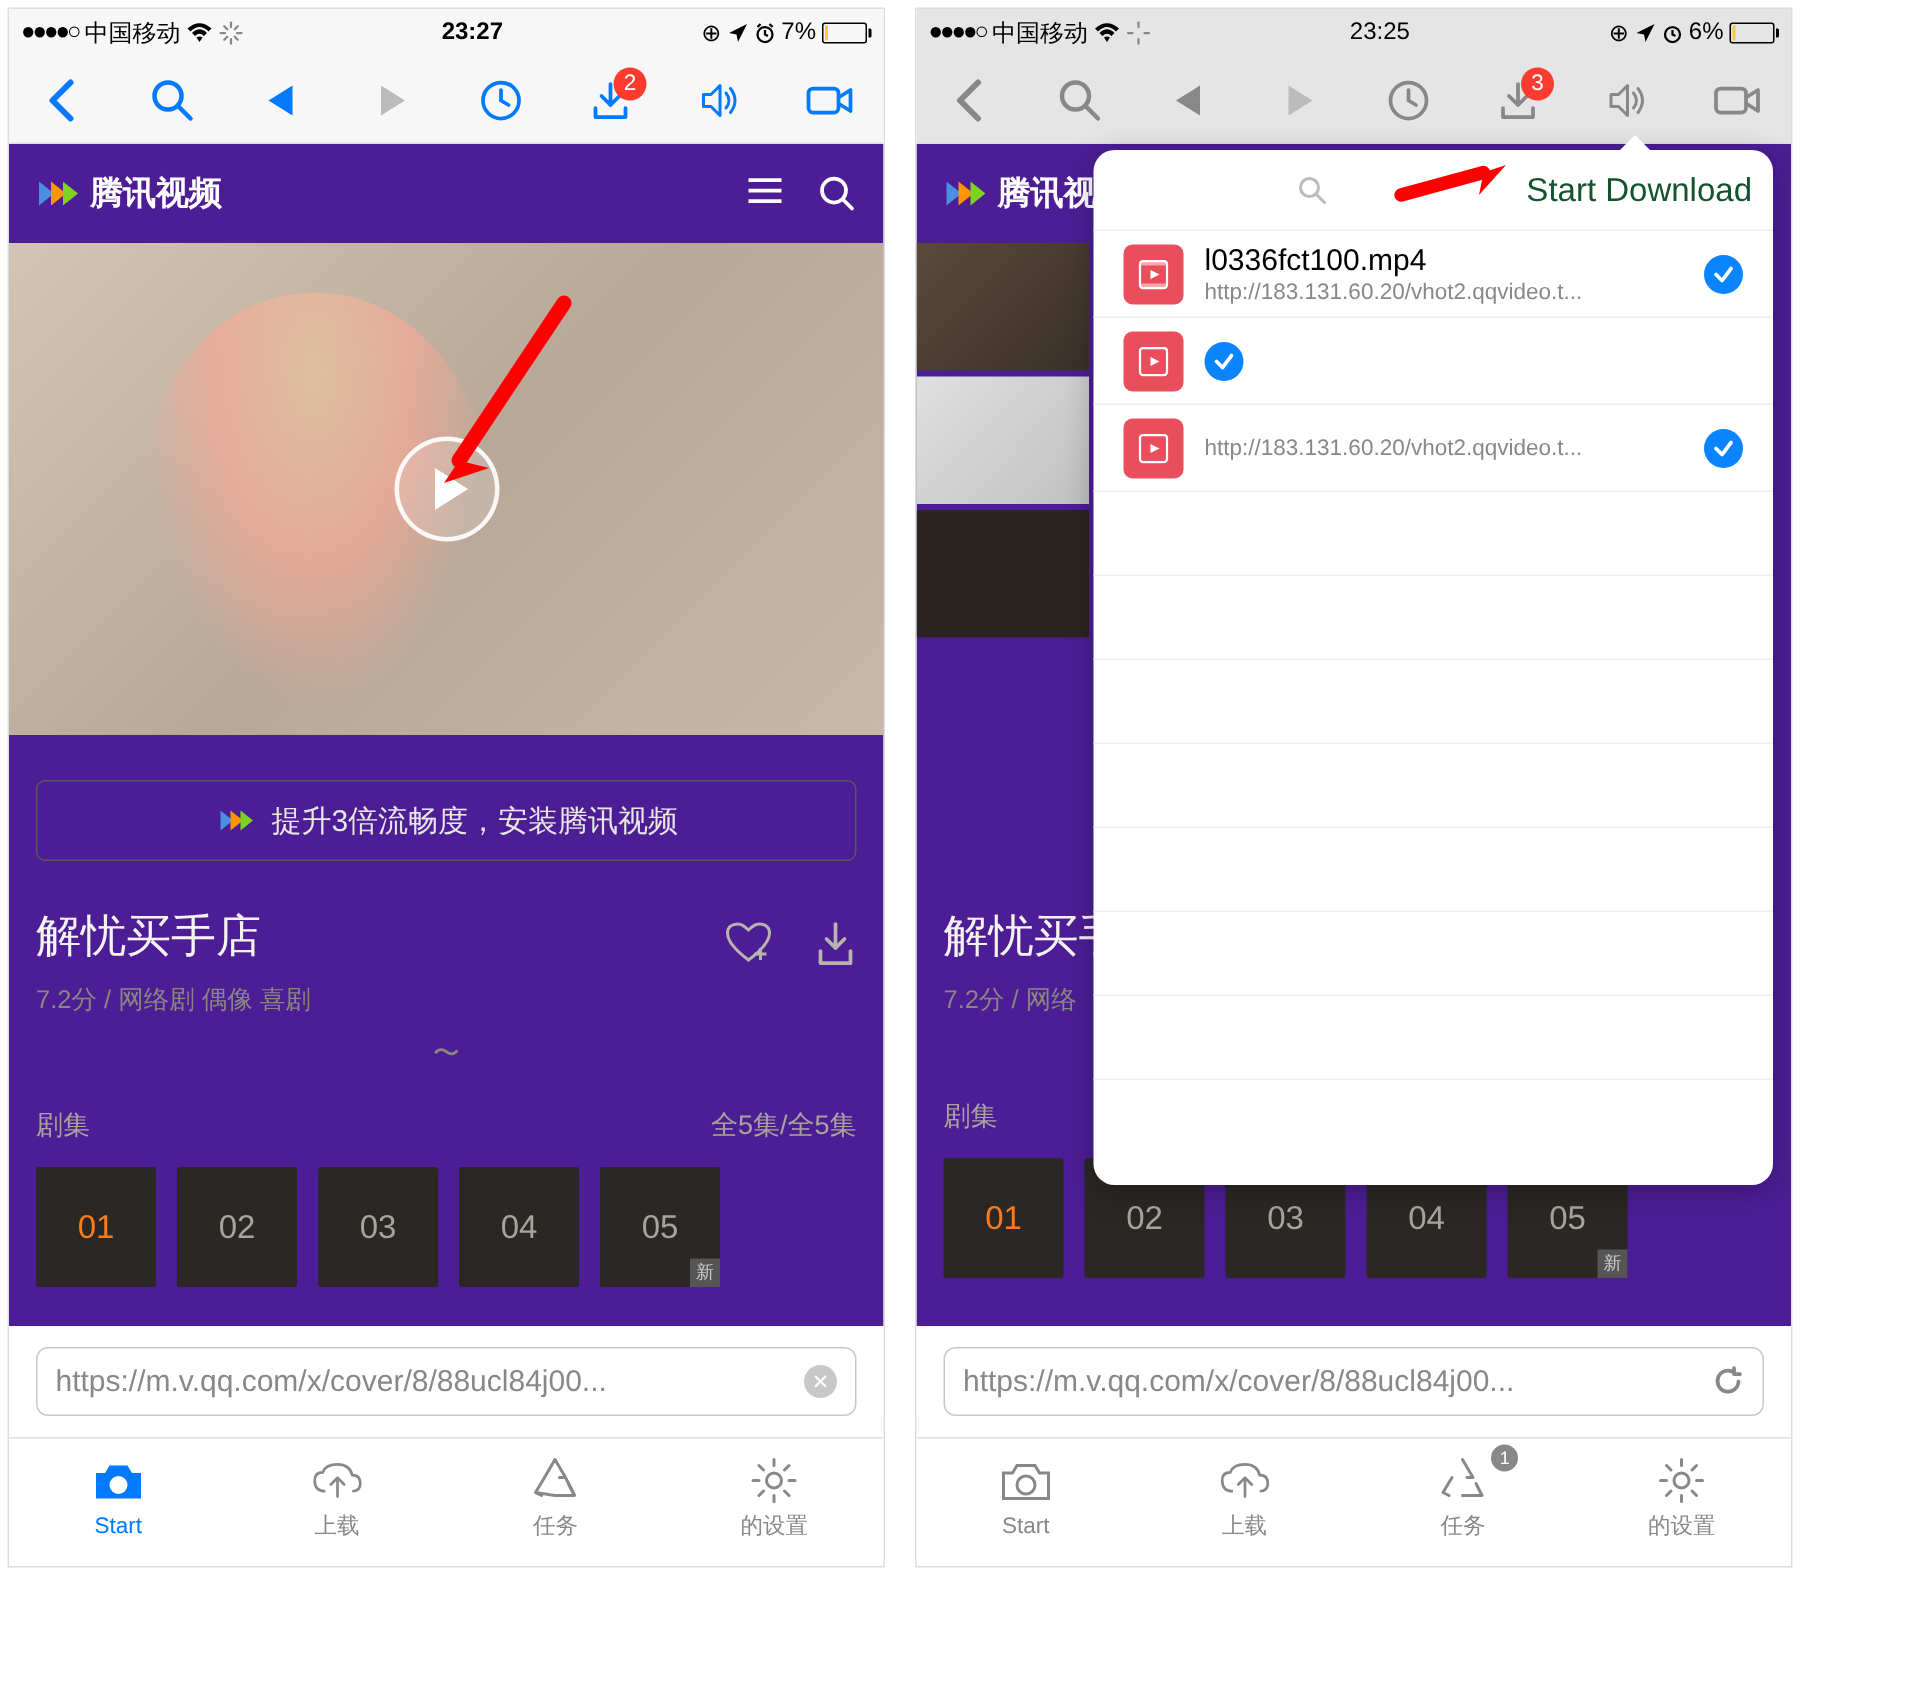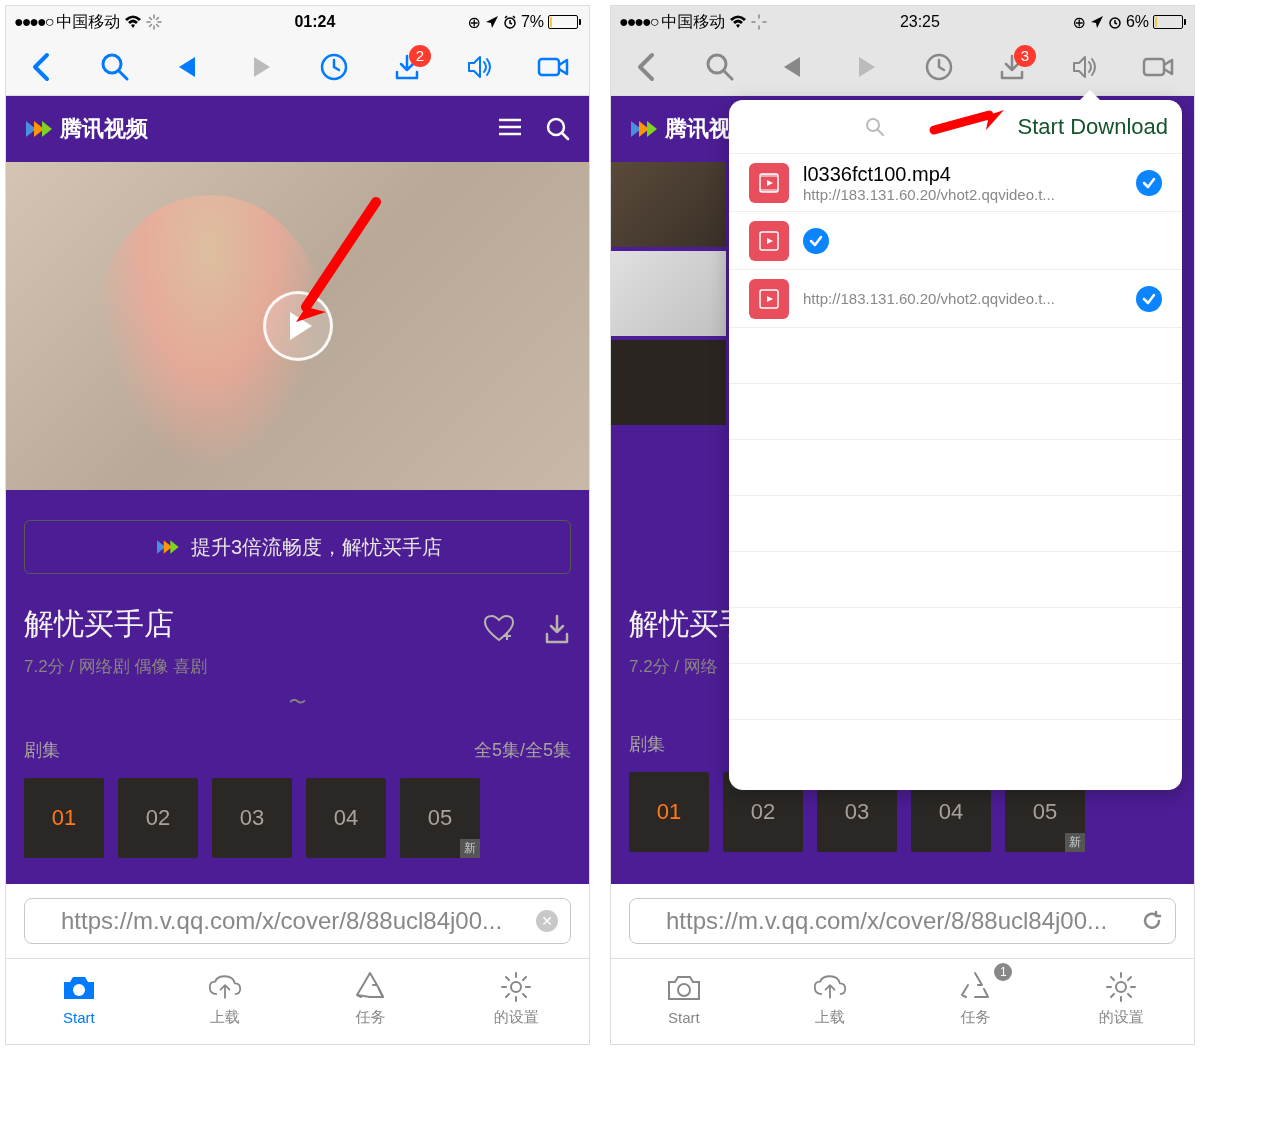--- a/index.html
+++ b/index.html
@@ -44,21 +44,21 @@
     
     .episodes-header { display: flex; justify-content: space-between; padding: 24px 18px 16px; font-size: 18px; color: #a8a49c; }
     .episodes-row { display: flex; gap: 14px; padding: 0 18px; }
     .ep-tile { width: 80px; height: 80px; background: #2a2724; display: flex; align-items: center; justify-content: center; font-size: 22px; color: #a8a49c; position: relative; border-radius: 2px; }
     .ep-tile.active { color: #ff7a1a; }
     .ep-new { position: absolute; bottom: 0; right: 0; background: #555; color: #ccc; font-size: 12px; padding: 1px 4px; }
     
     
     .address-area { padding: 14px 18px 0; background: #fff; }
     .address-bar { height: 46px; background: #fff; border: 1px solid #c8c8c8; border-radius: 8px; display: flex; align-items: center; padding: 0 12px; gap: 10px; }
-    .url-text { flex: 1; font-size: 24px; color: #888; overflow: hidden; white-space: nowrap; text-overflow: ellipsis; text-align: center; }
+    .url-text { flex: 1; font-size: 20px; color: #888; overflow: hidden; white-space: nowrap; text-overflow: ellipsis; }
     .clear-x { width: 22px; height: 22px; border-radius: 50%; background: #c8c8c8; color: #fff; display: flex; align-items: center; justify-content: center; font-size: 14px; }
     
     
     .bottom-tabs { height: 80px; background: #fff; display: flex; border-top: 1px solid #e0e0e0; margin-top: 14px; }
     .tab-item { flex: 1; display: flex; flex-direction: column; align-items: center; justify-content: center; gap: 4px; font-size: 15px; color: #888; position: relative; }
     .tab-item.active { color: #007aff; }
     .tab-icon { width: 34px; height: 34px; display: flex; align-items: center; justify-content: center; }
     .tab-badge { position: absolute; top: 4px; right: 36px; background: #888; color: #fff; border-radius: 50%; width: 18px; height: 18px; font-size: 12px; display: flex; align-items: center; justify-content: center; }
     
     
@@ -102,21 +102,21 @@
             <line x1="8" y1="12" x2="8" y2="15"></line>
             <line x1="1" y1="8" x2="4" y2="8"></line>
             <line x1="12" y1="8" x2="15" y2="8"></line>
             <line x1="3.5" y1="3.5" x2="5.5" y2="5.5"></line>
             <line x1="10.5" y1="10.5" x2="12.5" y2="12.5"></line>
             <line x1="3.5" y1="12.5" x2="5.5" y2="10.5"></line>
             <line x1="10.5" y1="5.5" x2="12.5" y2="3.5"></line>
           </g>
         </svg>
     </div>
-    <span style="font-weight:600">01:24</span>
+    <span style="font-weight:600">23:27</span>
     <div class="status-right">
       <span>⊕</span>
       <svg width="14" height="14" viewBox="0 0 14 14">
           <path d="M1 7 L13 1 L7 13 L6 8 Z" fill="#000"></path>
         </svg>
       <svg width="14" height="14" viewBox="0 0 14 14">
           <circle cx="7" cy="8" r="5" fill="none" stroke="#000" stroke-width="1.5"></circle>
           <path d="M7 5 L7 8 L9 9" stroke="#000" stroke-width="1.5" fill="none"></path>
           <path d="M2 3 L4 1 M12 3 L10 1" stroke="#000" stroke-width="1.5"></path>
         </svg>
@@ -219,21 +219,21 @@
     </div>
 
     <div class="promo-bar">
       <div class="logo-mark">
           <svg width="24" height="20" viewBox="0 0 28 24">
             <path d="M2 4 L2 20 L12 12 Z" fill="#4a90e2"></path>
             <path d="M10 4 L10 20 L20 12 Z" fill="#ff9500"></path>
             <path d="M18 4 L18 20 L28 12 Z" fill="#7ed321"></path>
           </svg>
         </div>
-      <span>提升3倍流畅度，解忧买手店</span>
+      <span>提升3倍流畅度，安装腾讯视频</span>
     </div>
 
     <div class="show-info">
       <div>
         <div class="show-title">解忧买手店</div>
         <div class="show-meta">7.2分 / 网络剧 偶像 喜剧</div>
       </div>
       <div class="show-actions">
         <div>
             <svg width="32" height="30" viewBox="0 0 32 30">

